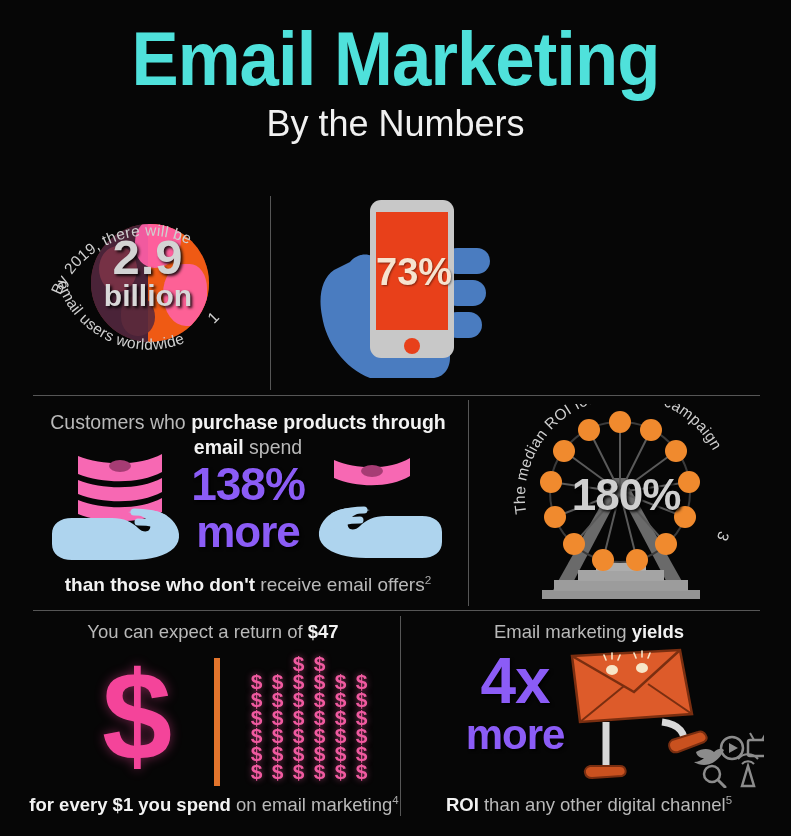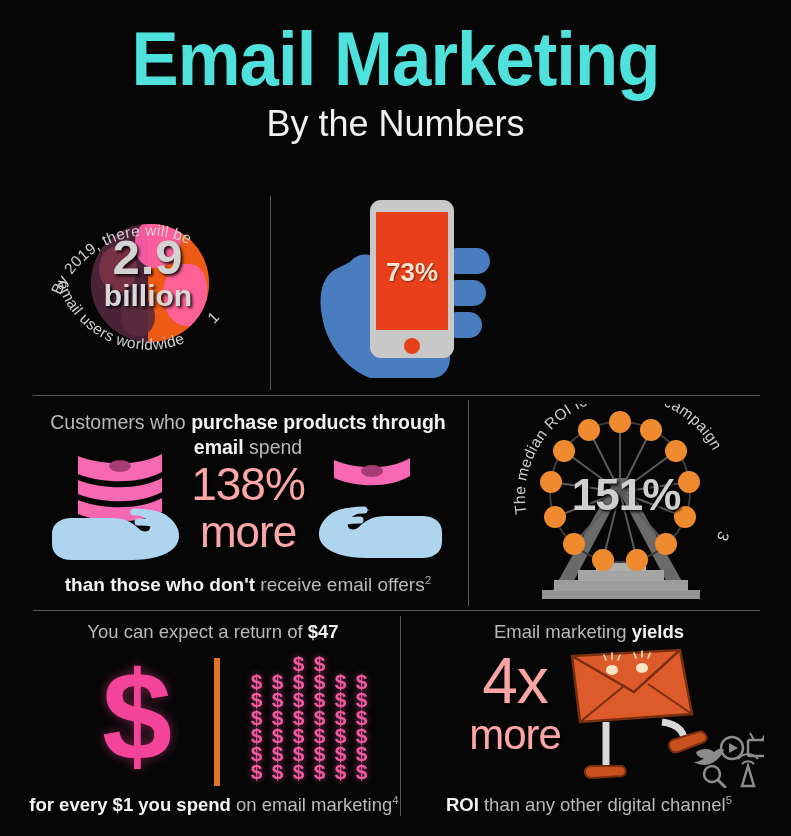--- a/index.html
+++ b/index.html
@@ -26,21 +26,21 @@
 
   
   .hline{position:absolute;height:1px;background:#565656;}
   .vline{position:absolute;width:1px;background:#565656;}
 
   
   .lite{color:#b9b9b9;font-weight:400;}
   .bold{color:#f2f2f2;font-weight:bold;}
   .sup{font-size:0.62em;vertical-align:super;color:#a8a8a8;}
   .bignum{
-    color:#fca5a5;font-weight:normal;letter-spacing:-1px;
+    color:#8b5cf6;font-weight:bold;letter-spacing:-1px;
     text-shadow:2px 2px 3px rgba(0,0,0,.8);
   }
 
   
   .globe-cell{position:absolute;left:28px;top:192px;width:240px;height:200px;}
   .globe-ring{position:absolute;left:0;top:0;width:240px;height:200px;}
   .globe-ring svg{width:240px;height:200px;display:block;}
   .globe-ball{
     position:absolute;left:63px;top:32px;width:118px;height:118px;border-radius:50%;
     overflow:hidden;
@@ -69,21 +69,21 @@
   .hand-blue{position:absolute;left:0;top:0;}
   .phone-body{
     position:absolute;left:78px;top:8px;width:84px;height:158px;
     background:#c8c8c8;border-radius:11px;
   }
   .phone-screen{
     position:absolute;left:6px;top:12px;width:72px;height:118px;background:#e8401a;
   }
   .phone-pct{
     position:absolute;left:0;top:44px;width:72px;text-align:center;
-    font-size:26px;line-height:32px;font-weight:bold;color:#f6e3cf;
+    font-size:38px;line-height:32px;font-weight:bold;color:#f6e3cf;
     text-shadow:1px 1px 2px rgba(0,0,0,.45);
   }
   .phone-home{
     position:absolute;left:34px;top:138px;width:16px;height:16px;border-radius:50%;background:#e8401a;
   }
   .phone-text{
     position:absolute;left:492px;top:205px;width:290px;
     font-size:21.5px;line-height:29px;color:#b9b9b9;
   }
 
@@ -324,21 +324,21 @@
       </g>
 
       <text class="arc-text" font-size="15">
         <textPath href="#arcWheel" startOffset="2%">The median ROI for an email campaign</textPath>
       </text>
       <text class="arc-text" font-size="10">
         <textPath href="#arcWheel" startOffset="88%">3</textPath>
       </text>
     </svg>
 
-    <div class="wheel-num">151%</div>
+    <div class="wheel-num">180%</div>
   </div>
 
   <div class="dollar-cell">
     <div class="dollar-top">
       <span class="lite">You can expect a return of </span><span class="bold">$47</span>
     </div>
 
     <div class="big-dollar">$</div>
     <div class="divider-orange"></div>
 

